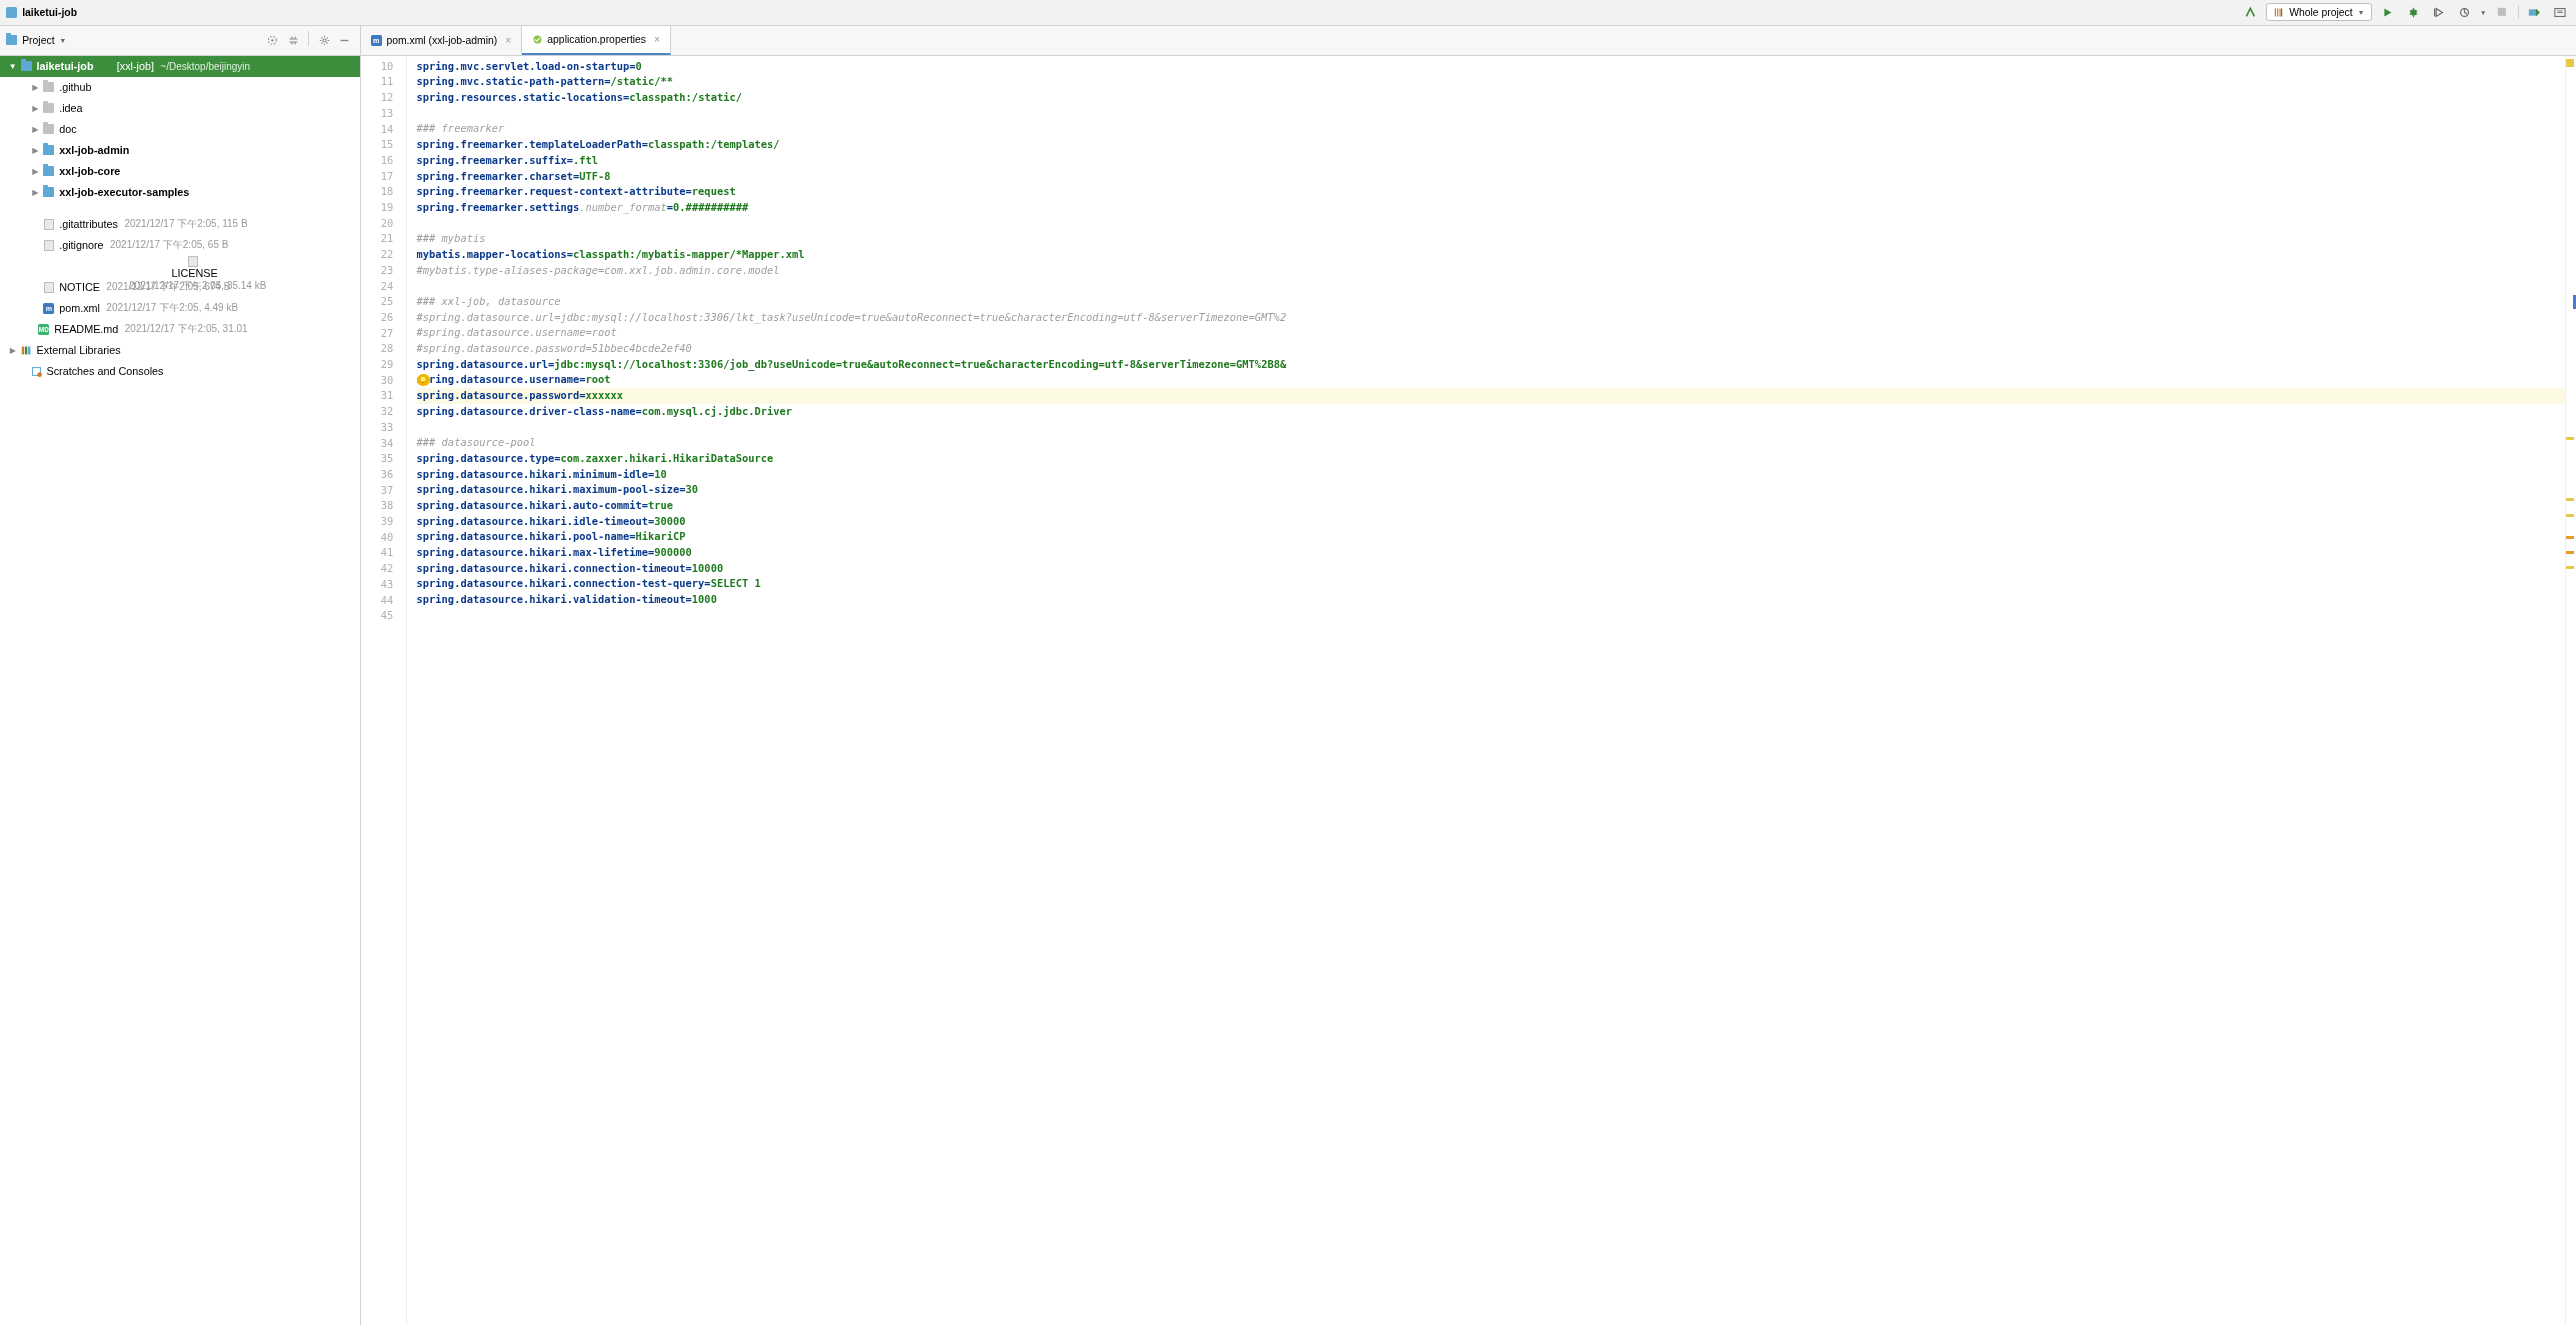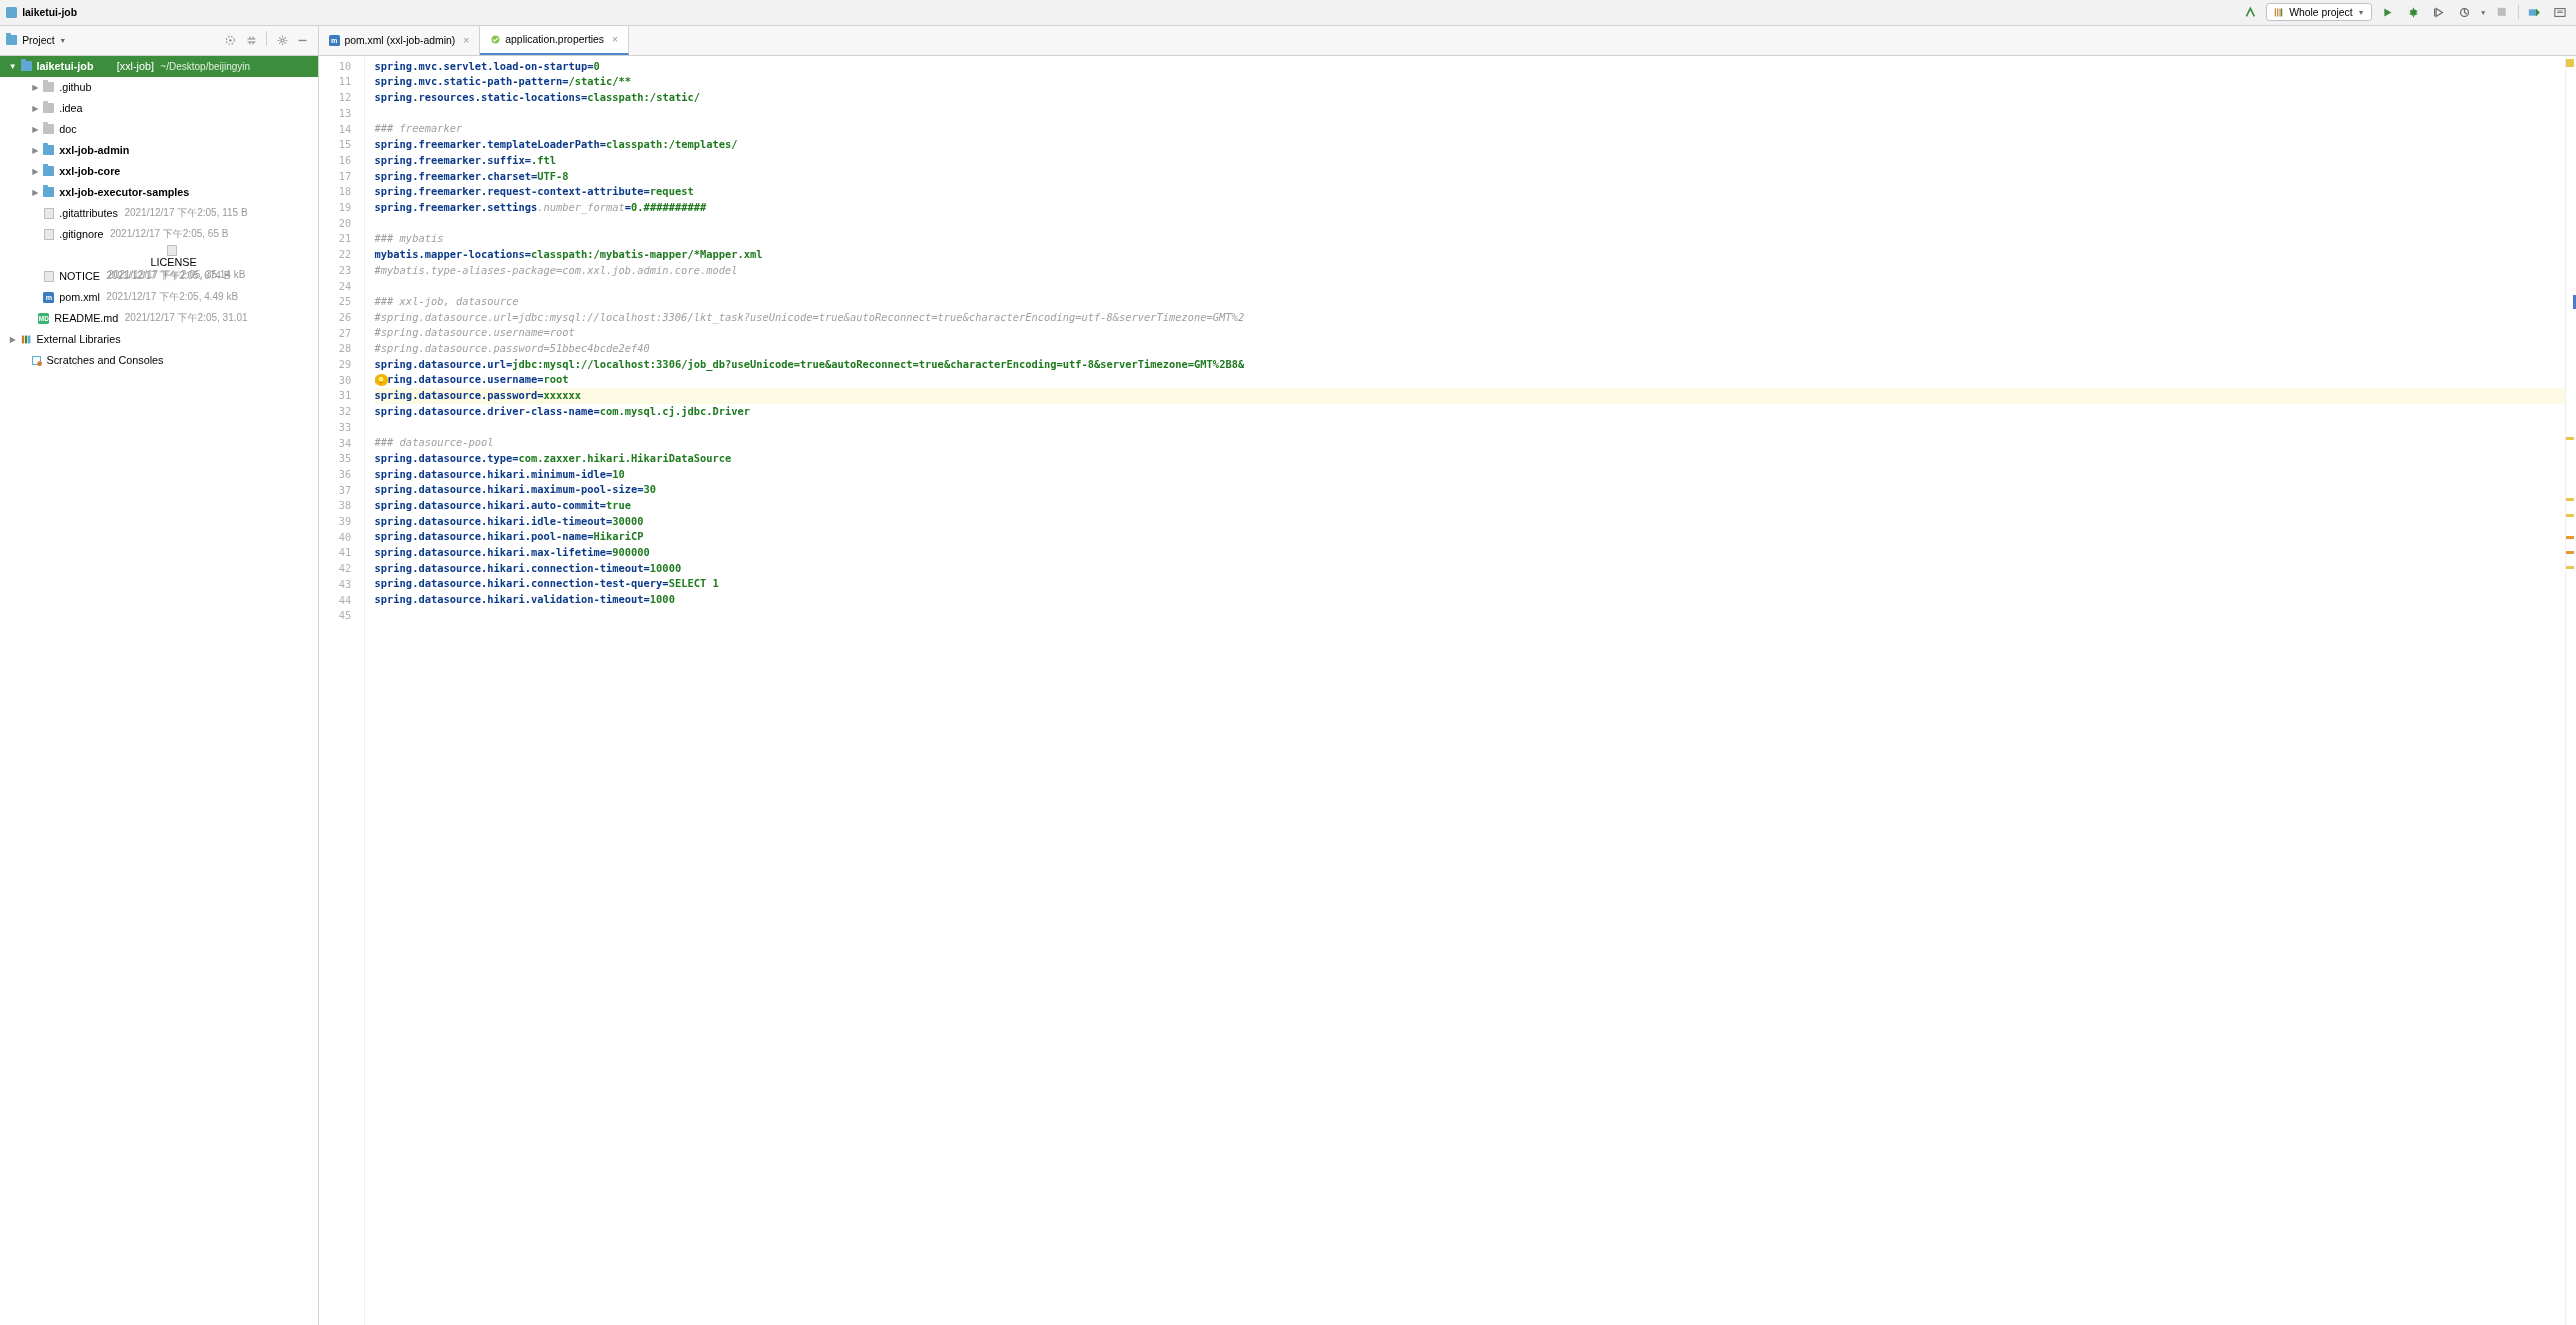--- a/index.html
+++ b/index.html
@@ -6,21 +6,21 @@
 body { font-family: -apple-system, "Segoe UI", sans-serif; font-size: 10.4px; color: #000; background: #fff; overflow: hidden; }
 .app { display: flex; flex-direction: column; height: 100vh; }
 .top-bar { display: flex; align-items: center; height: 25.5px; border-bottom: 0.8px solid #d1d1d1; background: #f2f2f2; padding: 0 6.4px; }
 .top-bar-title { font-weight: 600; flex: 1; display: flex; align-items: center; gap: 4.8px; }
 .module-icon { width: 11px; height: 11px; background: #5fa8d3; border-radius: 1.6px; display: inline-block; }
 .top-actions { display: flex; align-items: center; gap: 6.4px; }
 .scope-btn { display: flex; align-items: center; gap: 4.8px; background: #fff; border: 0.8px solid #c0c0c0; border-radius: 3.2px; padding: 2.4px 6.4px; font-size: 10.4px; }
 .scope-icon { width: 11px; height: 11px; display: inline-flex; }
 .top-icon-btn { width: 19px; height: 19px; display: inline-flex; align-items: center; justify-content: center; border-radius: 2.4px; }
 .main { display: flex; flex: 1; min-height: 0; }
-.sidebar { width: 319px; border-right: 0.8px solid #d1d1d1; display: flex; flex-direction: column; background: #fff; }
+.sidebar { width: 361px; border-right: 0.8px solid #d1d1d1; display: flex; flex-direction: column; background: #fff; }
 .sidebar-header { display: flex; align-items: center; height: 30px; border-bottom: 0.8px solid #d1d1d1; padding: 0 6.4px; background: #f7f7f7; }
 .sidebar-title { display: flex; align-items: center; gap: 4.8px; font-weight: 500; flex: 1; }
 .sidebar-header-actions { display: flex; gap: 3.2px; }
 .sb-icon-btn { width: 17.5px; height: 17.5px; display: inline-flex; align-items: center; justify-content: center; }
 .tree { flex: 1; overflow: auto; font-size: 10.8px; }
 .tree-row { display: flex; align-items: center; height: 21px; padding-left: 6.4px; white-space: nowrap; }
 .tree-row.selected { background: #3c8e3c; color: #fff; }
 .tree-row .arrow { width: 12.7px; display: inline-flex; justify-content: center; color: #888; font-size: 8px; }
 .tree-row.selected .arrow { color: #fff; }
 .tree-row .node-icon { width: 14.3px; display: inline-flex; justify-content: center; margin-right: 3.2px; }
@@ -208,21 +208,21 @@
               </span>
               <span class="bold">xxl-job-core</span>
             </div>
             <div class="tree-row" style="padding-left: 29px;">
               <span class="arrow">▶</span>
               <span class="node-icon">
                 <span class="folder-icon blue"></span>
               </span>
               <span class="bold">xxl-job-executor-samples</span>
             </div>
-            <div class="tree-row" style="padding-left: 29px;">
+            <div class="tree-row" style="padding-left: 29px; margin-top: 11px;">
               <span class="arrow"></span>
               <span class="node-icon">
                 <span class="f-file"></span>
               </span>
               <span>.gitattributes</span>
               <span class="meta">2021/12/17 下午2:05, 115 B</span>
             </div>
             <div class="tree-row" style="padding-left: 29px;">
               <span class="arrow"></span>
               <span class="node-icon">

